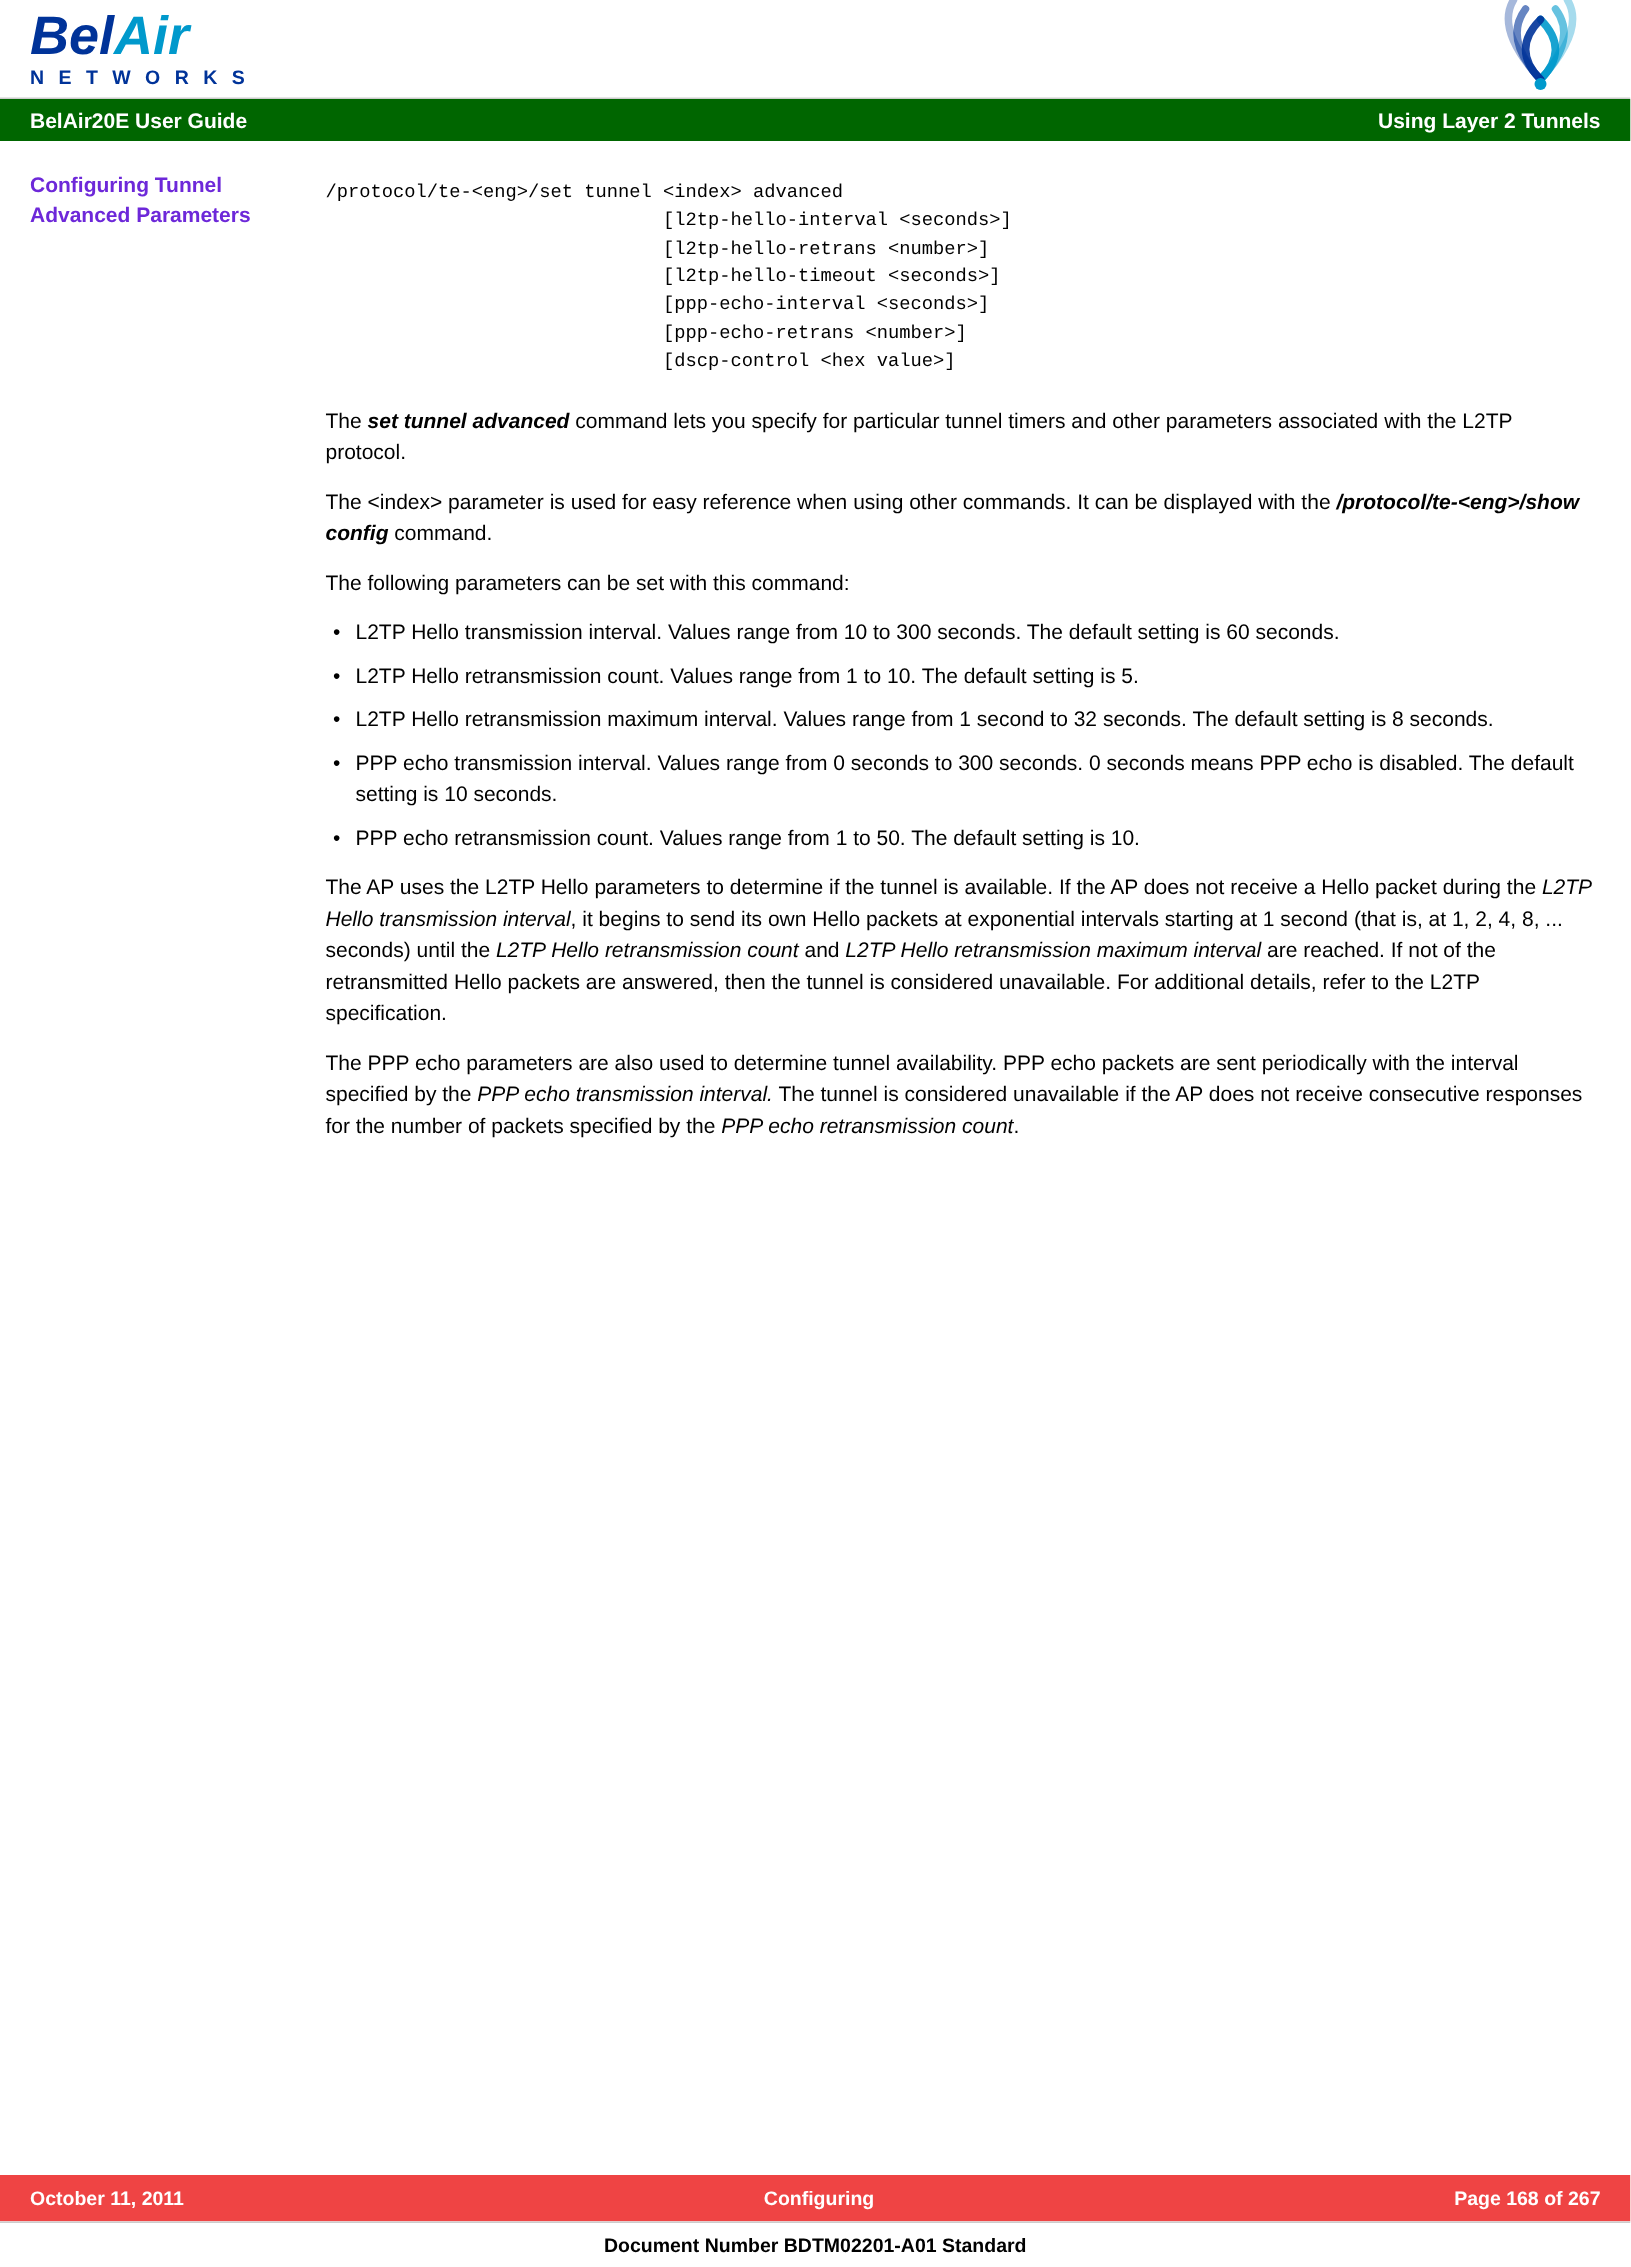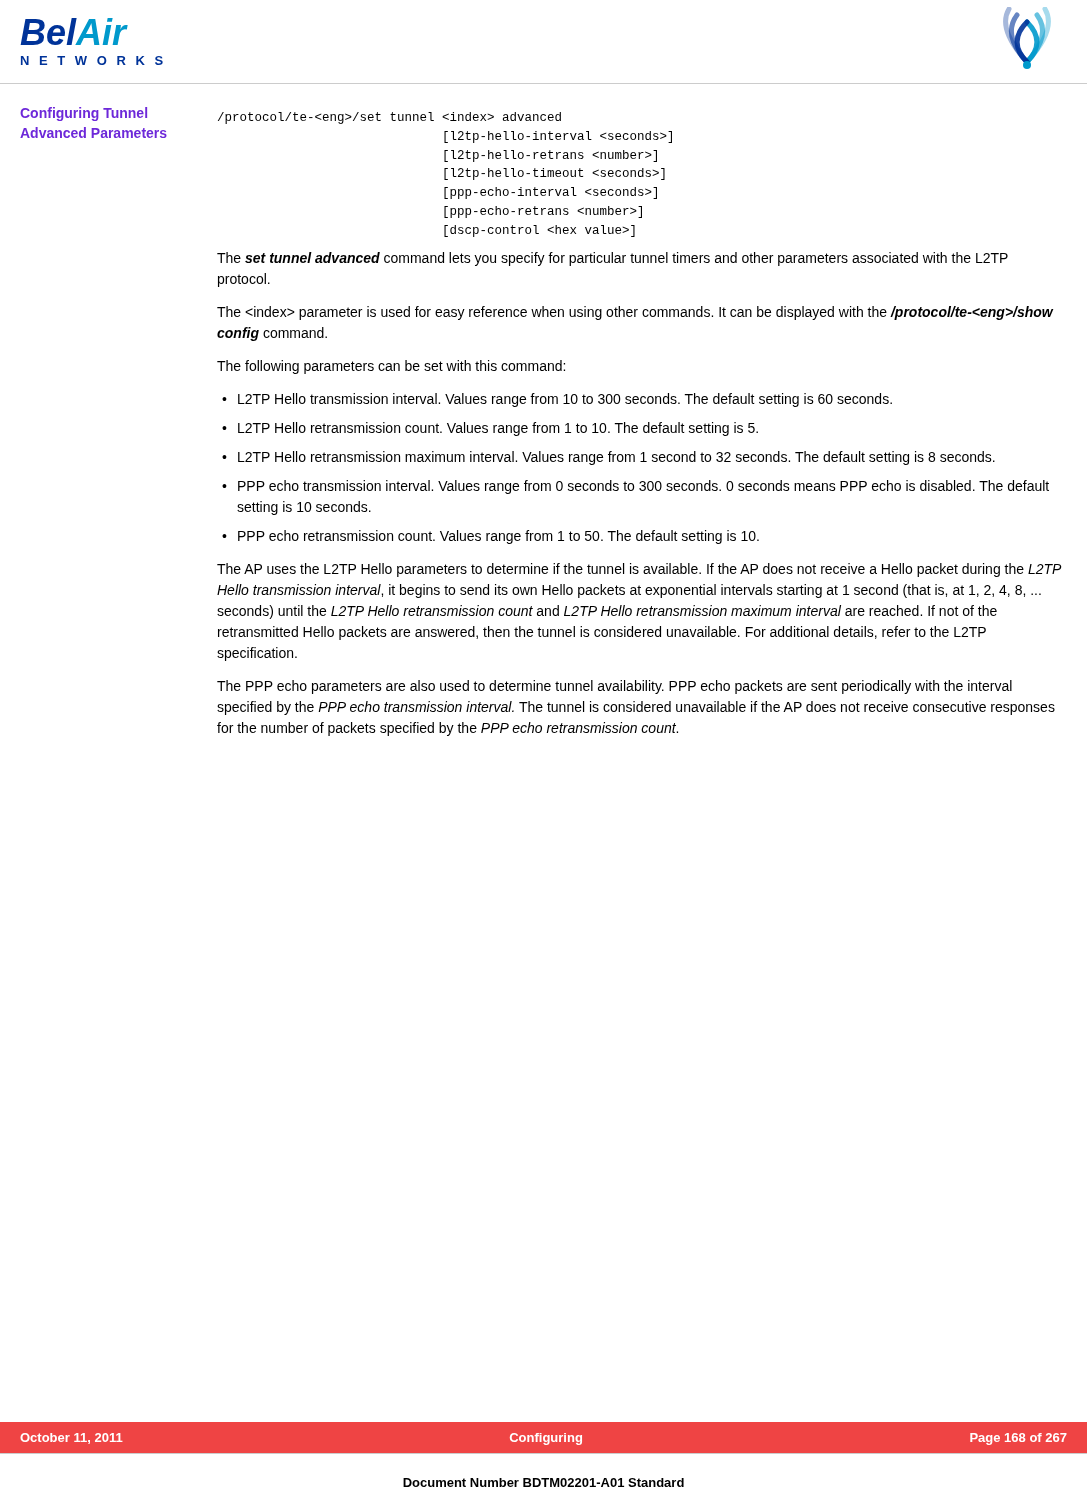--- a/index.html
+++ b/index.html
@@ -13,21 +13,21 @@
     }
 
     
     .top-header {
       display: flex;
       justify-content: space-between;
       align-items: center;
       padding: 10px 20px;
       background: #fff;
       border-bottom: 1px solid #ccc;
-      height: 84px;
+      height: 66px;
     }
 
     .logo-area {
       display: flex;
       flex-direction: column;
     }
 
     .logo-belair {
       font-size: 36px;
       font-weight: 900;
@@ -89,21 +89,21 @@
     .right-content {
       flex: 1;
       padding: 20px 25px;
     }
 
     .code-block {
       font-family: 'Courier New', Courier, monospace;
       font-size: 12.5px;
       background: #fff;
       padding: 5px 0;
-      margin-bottom: 3px;
+      margin-bottom: 15px;
       white-space: pre;
       line-height: 1.5;
     }
 
     .body-text {
       font-size: 14px;
       line-height: 1.5;
       margin-bottom: 12px;
       color: #000;
     }
@@ -142,21 +142,21 @@
       padding: 8px 20px;
       font-size: 13px;
       font-weight: bold;
       margin-top: auto;
     }
 
     .footer-doc {
       background: #fff;
       color: #000;
       text-align: center;
-      padding: 21px 20px;
+      padding: 7px 20px;
       font-size: 13px;
       font-weight: bold;
       border-top: 1px solid #ccc;
     }
 
     .page-wrapper {
       display: flex;
       flex-direction: column;
       min-height: 1511px;
     }
@@ -188,20 +188,24 @@
         <g fill="none" stroke="#003399" stroke-width="5" stroke-linecap="round">
           <path d="M 40 55 Q 20 35 40 15" opacity="0.9"></path>
           <path d="M 40 55 Q 15 28 30 8" opacity="0.6"></path>
           <path d="M 40 55 Q 10 22 22 2" opacity="0.35"></path>
         </g>
         <circle cx="40" cy="58" r="4" fill="#0099cc"></circle>
       </svg>
     </div>
   </div>
 
+  <div class="nav-bar">
+    <span>BelAir20E User Guide</span>
+    <span>Using Layer 2 Tunnels</span>
+  </div>
 
   <div class="content-wrapper">
     <div class="main-content">
 
       <div class="left-sidebar">
         <div class="section-title">
           <span>Configuring Tunnel</span><br>
           <span>Advanced Parameters</span>
         </div>
       </div>

